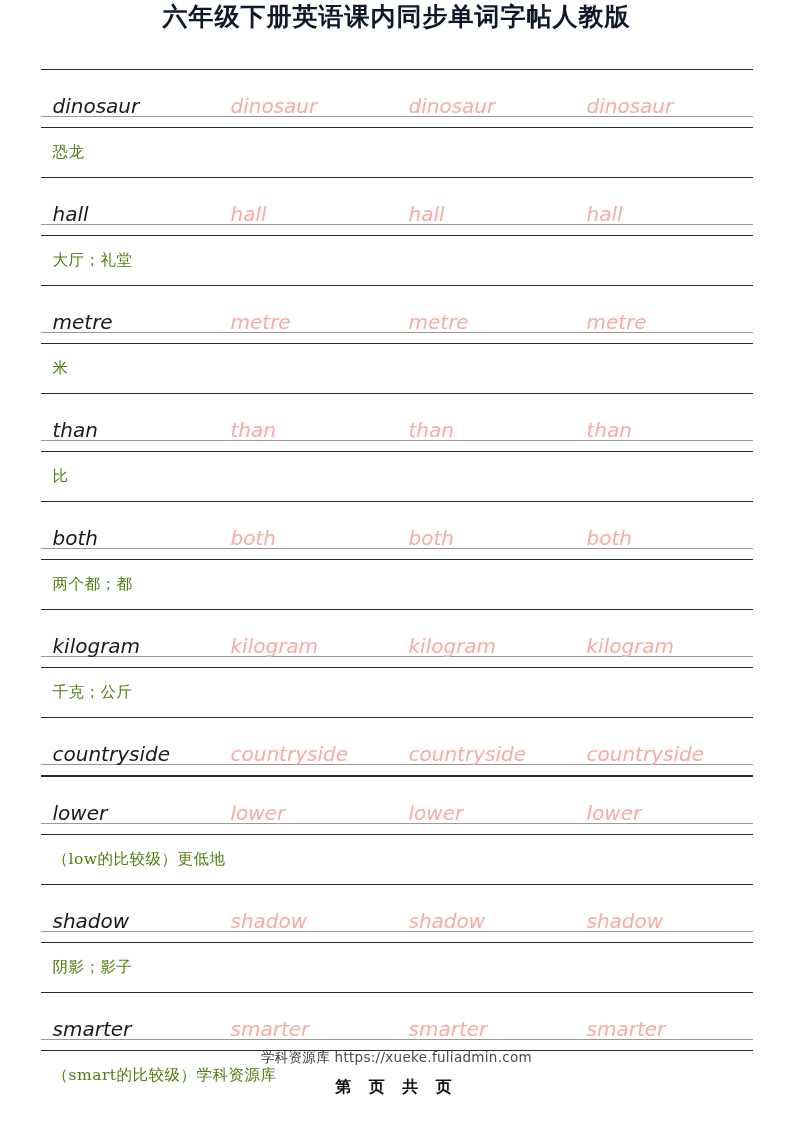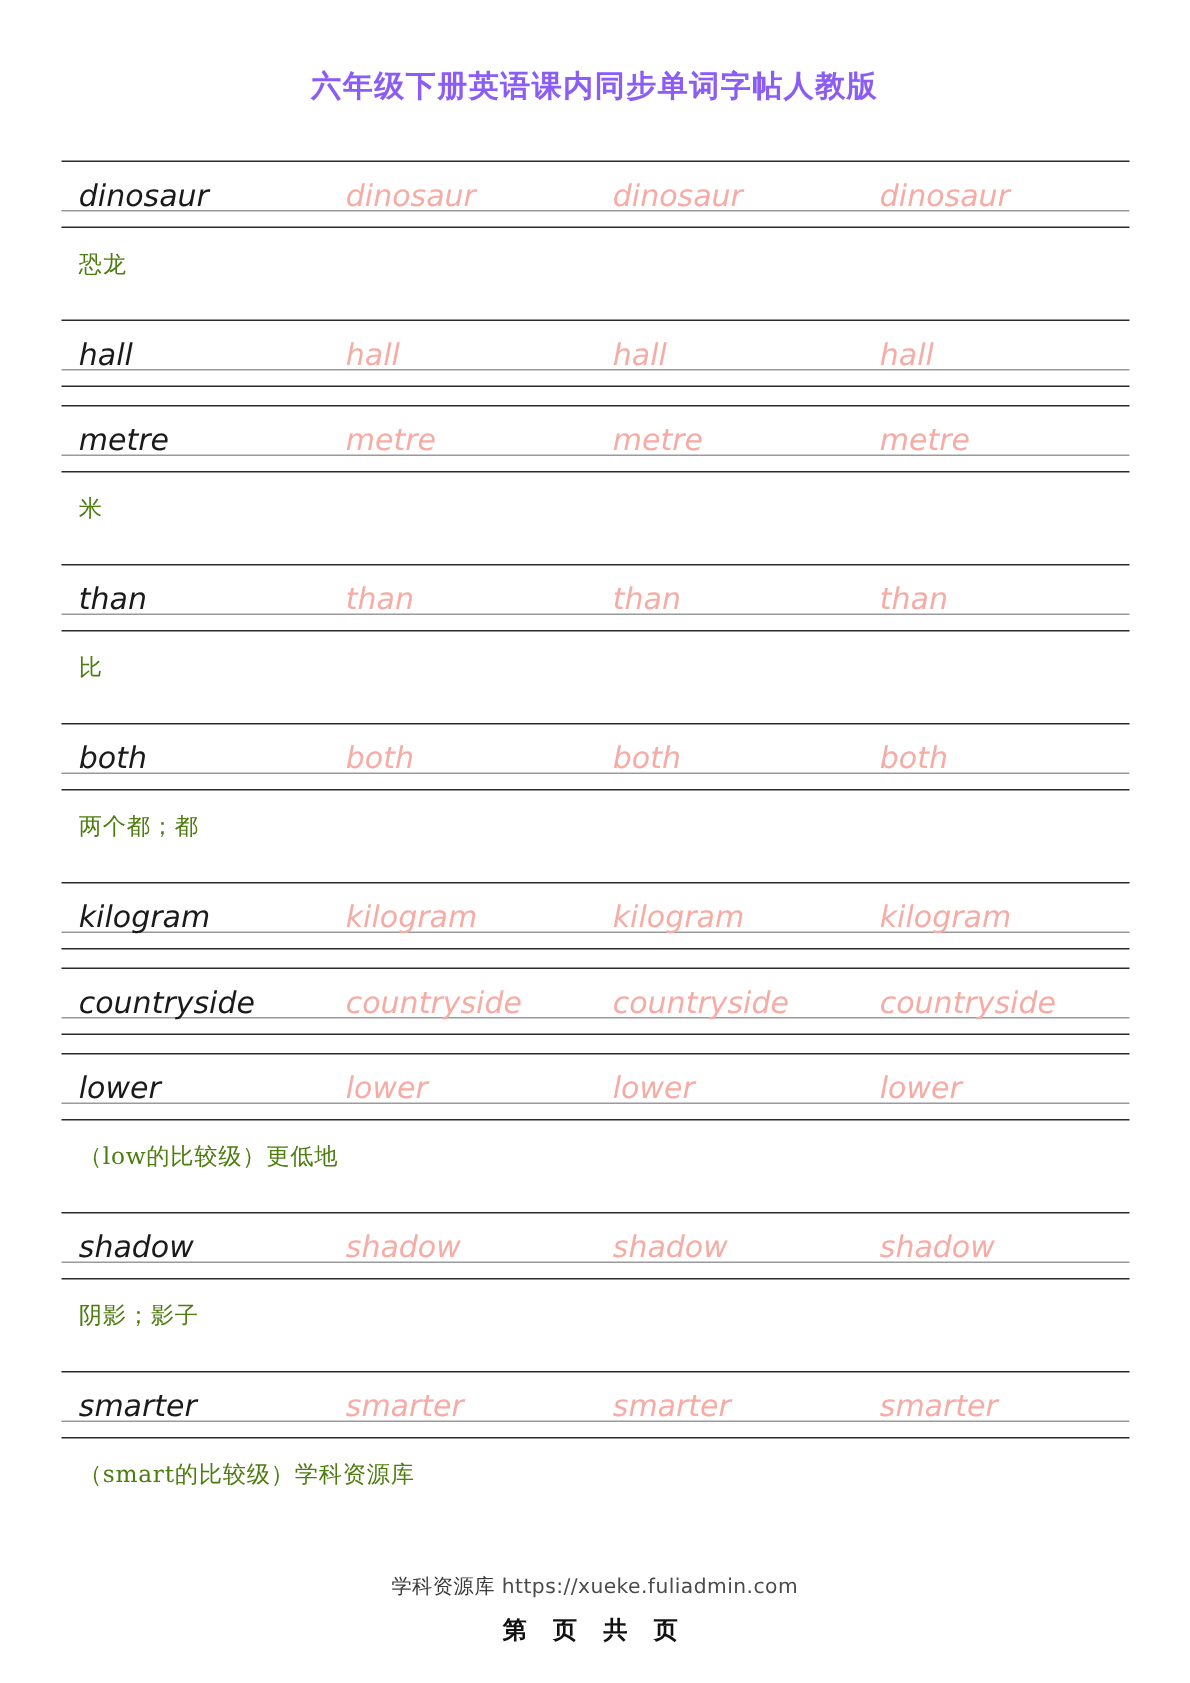--- a/index.html
+++ b/index.html
@@ -16,43 +16,41 @@
   }
   .page {
     position: relative;
     width: 793px;
     height: 1122px;
     box-sizing: border-box;
   }
   .title {
     text-align: center;
     font-family: "Liberation Sans", sans-serif;
-    font-size: 20px;
+    font-size: 25px;
     font-weight: bold;
     letter-spacing: 1px;
-    color: #8b5cf6;
-    padding-top: 44px;
+    color: #0f172a;
     padding-bottom: 0;
   }
   .sheet {
     margin: 0 auto;
     margin-top: 36px;
     width: 712px;
   }
   
   .word-block {
     width: 100%;
   }
   .write-row {
     position: relative;
-    height: 45px;
+    height: 59px;
     border-top: 1.3px solid #2b2b2b;
     border-bottom: 1.3px solid #2b2b2b;
     box-sizing: border-box;
-    margin-top: 12px;
   }
   
   .write-row::after {
     content: "";
     position: absolute;
     left: 0;
     right: 0;
     bottom: 10px;
     height: 0;
     border-top: 1px solid #9a9a9a;
@@ -142,20 +140,21 @@
 
     <div class="word-block">
       <div class="write-row">
         <div class="slots">
           <div class="slot model">hall</div>
           <div class="slot trace">hall</div>
           <div class="slot trace">hall</div>
           <div class="slot trace">hall</div>
         </div>
       </div>
+      <div class="trans-row">大厅；礼堂</div>
     </div>
 
     <div class="word-block">
       <div class="write-row">
         <div class="slots">
           <div class="slot model">metre</div>
           <div class="slot trace">metre</div>
           <div class="slot trace">metre</div>
           <div class="slot trace">metre</div>
         </div>
@@ -189,20 +188,21 @@
 
     <div class="word-block">
       <div class="write-row">
         <div class="slots">
           <div class="slot model">kilogram</div>
           <div class="slot trace">kilogram</div>
           <div class="slot trace">kilogram</div>
           <div class="slot trace">kilogram</div>
         </div>
       </div>
+      <div class="trans-row">千克；公斤</div>
     </div>
 
     <div class="word-block">
       <div class="write-row">
         <div class="slots">
           <div class="slot model">countryside</div>
           <div class="slot trace">countryside</div>
           <div class="slot trace">countryside</div>
           <div class="slot trace">countryside</div>
         </div>

